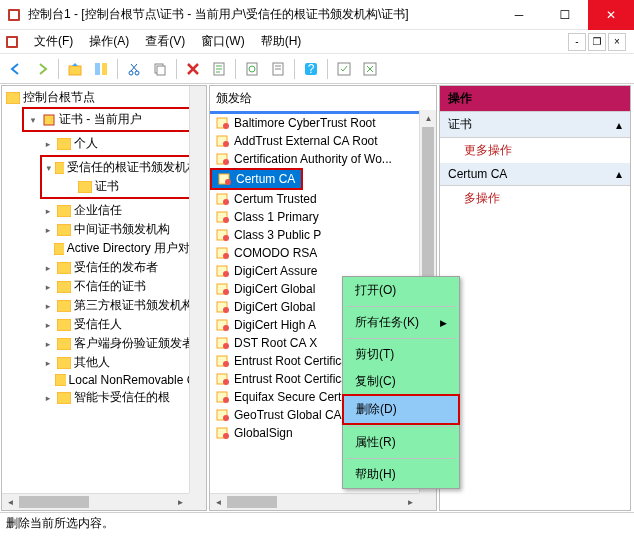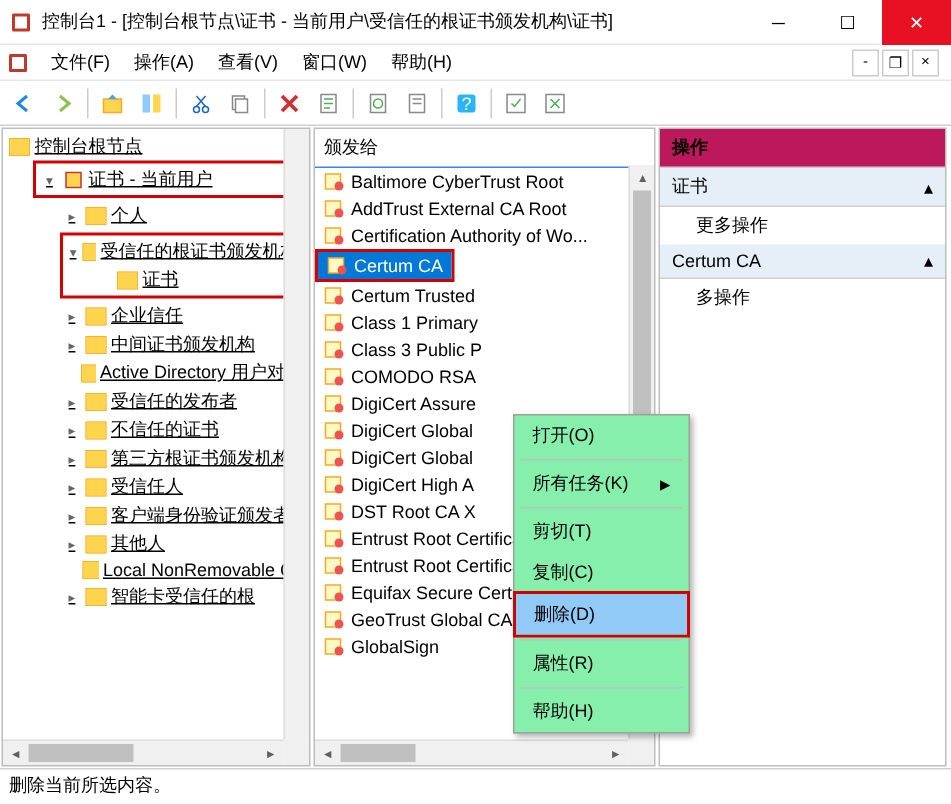--- a/index.html
+++ b/index.html
@@ -19,41 +19,41 @@
 .menu-spacer { flex: 1; }
 .menu-right { display: flex; gap: 2px; padding-right: 4px; }
 .menu-right .sm { width: 18px; height: 18px; border: 1px solid #ccc; display: flex; align-items: center; justify-content: center; font-size: 10px; }
 
 .toolbar { height: 30px; display: flex; align-items: center; padding: 0 4px; gap: 2px; border-bottom: 1px solid #d0d0d0; }
 .tool-btn { width: 24px; height: 24px; display: flex; align-items: center; justify-content: center; }
 .tool-sep { width: 1px; height: 20px; background: #ccc; margin: 0 2px; }
 
 .content { display: flex; height: 428px; position: relative; }
 .panel { border: 1px solid #bdbdbd; margin: 1px; background: #fff; }
-.panel.left { width: 206px; overflow: hidden; text-decoration: underline; }
+.panel.left { width: 206px; overflow: hidden; }
 .panel.middle { width: 228px; overflow: hidden; position: relative; }
 .panel.right { width: 192px; overflow: hidden; }
 
 .tree { padding: 2px; }
 .tree-item { display: flex; align-items: center; gap: 3px; padding: 1px 2px; white-space: nowrap; }
 .tree-children { padding-left: 18px; }
 .expander { width: 12px; height: 12px; display: flex; align-items: center; justify-content: center; font-size: 9px; color: #666; }
 .folder-icon { width: 14px; height: 12px; }
 .red-box { border: 2px solid #d40000; }
 .red-box.pad { padding: 1px; }
 
-.list-header { padding: 4px 6px; border-bottom: 1px solid #3b82f6; background: #fff; }
+.list-header { padding: 4px 6px; border-bottom: 3px solid #3b82f6; background: #fff; }
 .list { }
 .list-item { display: flex; align-items: center; gap: 4px; padding: 2px 6px; white-space: nowrap; overflow: hidden; }
 .list-item.selected { background: #0078d7; color: #fff; }
 .cert-icon { width: 14px; height: 14px; flex-shrink: 0; }
 
 .actions-header { background: #be185d; padding: 4px 8px; font-weight: bold; border-bottom: 1px solid #d0d0d0; }
 .actions-section { background: #e6eef7; padding: 4px 8px; display: flex; justify-content: space-between; align-items: center; border-bottom: 1px solid #d0d0d0; }
-.actions-link { padding: 4px 8px 4px 24px; color: #000000; }
+.actions-link { padding: 4px 8px 4px 24px; color: #b91c1c; }
 
 .context-menu { position: absolute; left: 342px; top: 192px; width: 118px; background: #86efac; border: 1px solid #a0a0a0; box-shadow: 2px 2px 4px rgba(0,0,0,0.3); z-index: 100; }
 .ctx-item { padding: 5px 12px; display: flex; justify-content: space-between; align-items: center; }
 .ctx-item.highlight { background: #91c9f7; }
 .ctx-sep { height: 1px; background: #c0c0c0; margin: 2px 4px; }
 .ctx-arrow { font-size: 9px; }
 .red-box-ctx { border: 2px solid #d40000; margin: -1px; }
 
 .statusbar { height: 22px; border-top: 1px solid #d0d0d0; padding: 3px 6px; display: flex; align-items: center; }
 

